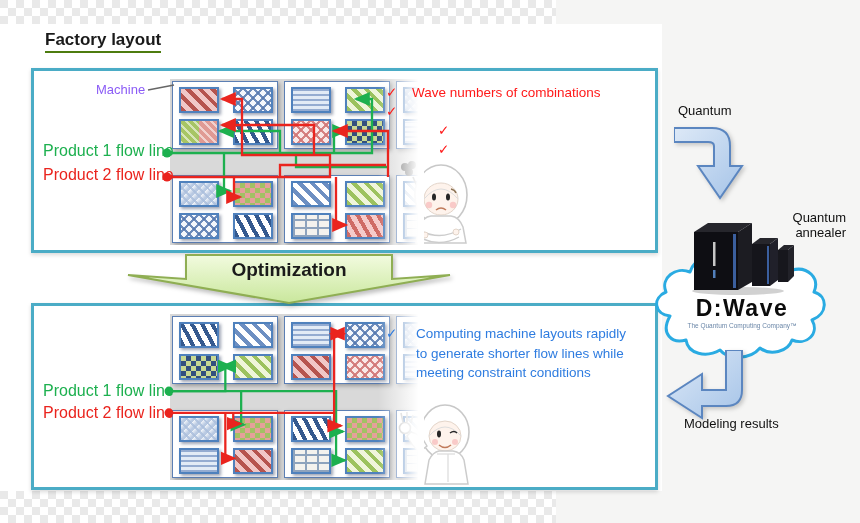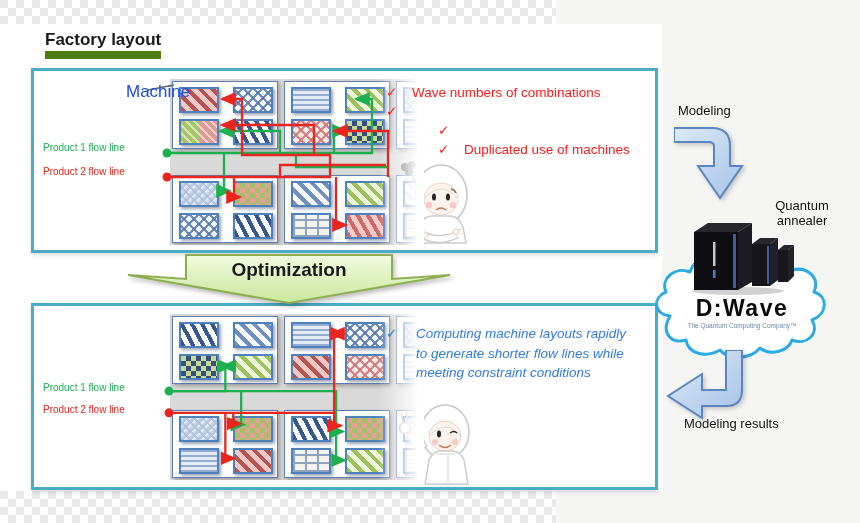--- a/index.html
+++ b/index.html
@@ -2,47 +2,47 @@
 <html style="--panel-border: #4bacc6; --flow-green: #1db04f; --flow-red: #ea241e; --issue-red: #ff1a1a; --benefit-blue: #2e7ce0; --machine-border: #4f81bd; --floor-gray: #d9d9d9; --optimization-border: #8fae53; --blue-arrow-border: #5b86c0; --cloud-border: #2aabe2;"><head>
 <meta charset="utf-8">
 <style>
   html,body{margin:0;padding:0;}
   #stage{position:relative;width:860px;height:523px;background:#f5f5f4;overflow:hidden;
          font-family:"Liberation Sans",sans-serif;color:#1a1a1a;}
   .checker{position:absolute;background:repeating-conic-gradient(#ffffff 0 25%, #e9e9e9 0 50%);
            background-size:16px 16px;}
   .slide-bg{position:absolute;left:0;top:24px;width:662px;height:467px;background:#ffffff;}
   .title{position:absolute;left:45px;top:30px;font-size:17px;font-weight:bold;
-         border-bottom:8px solid #4d7c0f;padding-bottom:1px;}
+         border-bottom:2px solid #4d7c0f;padding-bottom:1px;}
   .panel{position:absolute;left:31px;width:627px;background:#fff;border:3px solid var(--panel-border,#4bacc6);
          box-sizing:border-box;box-shadow:0 2px 4px rgba(0,0,0,.15);}
   #panel-top{top:68px;height:185px;}
   #panel-bottom{top:303px;height:187px;}
   .grid{position:absolute;left:136px;top:8px;width:254px;height:166px;background:var(--floor-gray,#d9d9d9);overflow:hidden;}
   .mblock{position:absolute;width:106px;height:68px;background:#fff;border:1.5px solid #5c7fb4;
           box-sizing:border-box;box-shadow:2px 2px 4px rgba(0,0,0,.28);}
   .machine{position:absolute;width:40px;height:26px;border:2px solid var(--machine-border,#4f81bd);
            box-sizing:border-box;box-shadow:2px 2px 3px rgba(40,55,90,.45);}
   .grid-fade{position:absolute;right:0;top:0;width:46px;height:100%;
              background:linear-gradient(90deg,rgba(255,255,255,0),#ffffff 88%);z-index:5;}
   .flow-svg{position:absolute;left:0;top:0;width:621px;height:179px;z-index:6;}
   .flow-g{stroke:var(--flow-green,#1db04f);stroke-width:2.3;fill:none;}
   .flow-r{stroke:var(--flow-red,#ea241e);stroke-width:2.3;fill:none;}
-  .flow-label{position:absolute;font-size:10px;white-space:nowrap;z-index:7;}
+  .flow-label{position:absolute;font-size:16px;white-space:nowrap;z-index:7;}
   .p1{color:var(--flow-green,#1db04f);}
   .p2{color:var(--flow-red,#ea241e);}
-  .machine-label{position:absolute;left:62px;top:11px;font-size:17px;color:#1d4ed8;z-index:7;margin-left:30px;}
+  .machine-label{position:absolute;left:62px;top:11px;font-size:13px;color:#8b5cf6;z-index:7;}
   .check-block{position:absolute;z-index:7;}
   .check-line{display:flex;font-size:13.5px;line-height:19px;color:var(--issue-red,#ff1a1a);}
   .check-line .chk{width:26px;flex:0 0 26px;}
   .check-line.ind{margin-left:52px;}
   .benefit{position:absolute;left:352px;top:18px;display:flex;z-index:7;
            color:var(--benefit-blue,#2e7ce0);font-size:13.5px;line-height:19.5px;}
   .benefit .chk{width:30px;flex:0 0 30px;}
-  .benefit .txt{width:212px;font-style:italic;}
+  .benefit .txt{width:212px;}
   .char{position:absolute;z-index:4;}
   .side-label{position:absolute;font-size:13px;color:#111;}
   .abs{position:absolute;}
   svg{display:block;}
 </style>
 </head>
 <body>
 <div id="stage">
 
 <style>
@@ -133,21 +133,20 @@
           <span>Wave numbers of combinations</span>
         </div>
         <div class="check-line">
           <span class="chk">✓</span>
         </div>
         <div class="check-line ind">
           <span class="chk">✓</span>
         </div>
         <div class="check-line ind">
           <span class="chk">✓</span>
-          <span>Duplicated use of machines</span>
         </div>
       </div>
 
   <svg class="char" style="left:355px;top:84px;" width="92" height="98" viewBox="0 0 92 98">
     <circle cx="16" cy="12" r="4" fill="#4f4f4f"></circle>
         <circle cx="23" cy="10" r="4" fill="#4f4f4f"></circle>
     <circle cx="20" cy="17" r="4" fill="#4f4f4f"></circle>
         <path d="M24,22 l4,9" stroke="#4f4f4f" stroke-width="1.6" fill="none"></path>
     <ellipse cx="52" cy="40" rx="26" ry="30" fill="#fff" stroke="#c8c8c8" stroke-width="1.6"></ellipse>
     <ellipse cx="52" cy="44" rx="17" ry="16" fill="#fef3ec" stroke="#e3d5ca"></ellipse>
@@ -281,33 +280,33 @@
     <path class="flow-g" d="M133,86 H302 V156 H311" marker-end="url(#ag2)"></path>
     <path class="flow-g" d="M302,127 H309" marker-end="url(#ag2)"></path>
     <path class="flow-r" d="M133,108 H300 V28 H297" marker-end="url(#ar2)"></path>
     <path class="flow-r" d="M300,28 H310" marker-end="url(#ar2)"></path>
     <path class="flow-r" d="M198,108 V119 H205" marker-end="url(#ar2)"></path>
     <path class="flow-r" d="M190,108 V154 H199" marker-end="url(#ar2)"></path>
     <path class="flow-r" d="M300,108 V121 H307" marker-end="url(#ar2)"></path>
   </svg>
 </div>
 
-<div class="side-label" style="left:678px;top:103px;">Modeling</div>
+<div class="side-label" style="left:678px;top:103px;">Quantum</div>
 
 <svg class="abs" style="left:674px;top:124px;filter:drop-shadow(2px 2px 2px rgba(0,0,0,.2));" width="76" height="84" viewBox="0 0 76 84">
   <defs>
         <linearGradient id="bga" x1="0" y1="0" x2="1" y2="1">
     <stop offset="0" stop-color="#dde9f7"></stop>
           <stop offset="1" stop-color="#a6c4e8"></stop>
         </linearGradient>
       </defs>
   <path d="M0,4 H38 Q56,4 56,22 V42 H68 L46,74 L24,42 H40 V22 Q40,18 34,18 H0 Z" fill="url(#bga)" stroke="#5b86c0" stroke-width="2"></path>
 </svg>
 
-<div class="side-label" style="left:758px;top:198px;width:88px;text-align:center;">Quantum annealer</div>
+<div class="side-label" style="left:758px;top:210px;width:88px;text-align:right;">Quantum annealer</div>
 
 <svg class="abs" style="left:650px;top:246px;" width="188" height="124" viewBox="0 0 188 124">
   <path d="M20,70 C4,68 2,52 16,46 C10,32 26,20 40,26 C44,12 64,6 74,16 C84,4 104,4 112,14
            C124,4 142,10 142,24 C158,20 170,32 164,46 C178,50 178,68 162,74 C170,88 156,100 142,94
            C138,106 120,110 110,102 C100,114 78,114 70,104 C56,112 38,108 36,94 C22,98 10,88 20,70 Z" fill="#ffffff" stroke="#2aabe2" stroke-width="3" stroke-linejoin="round"></path>
   <text x="92" y="70" text-anchor="middle" font-size="23" font-weight="bold" letter-spacing="1.5" fill="#0b0b0b">D:Wave</text>
   <text x="92" y="82" text-anchor="middle" font-size="6.5" fill="#6b87a8">The Quantum Computing Company™</text>
 </svg>
 
 <svg class="abs" style="left:686px;top:220px;" width="110" height="76" viewBox="0 0 110 76">

